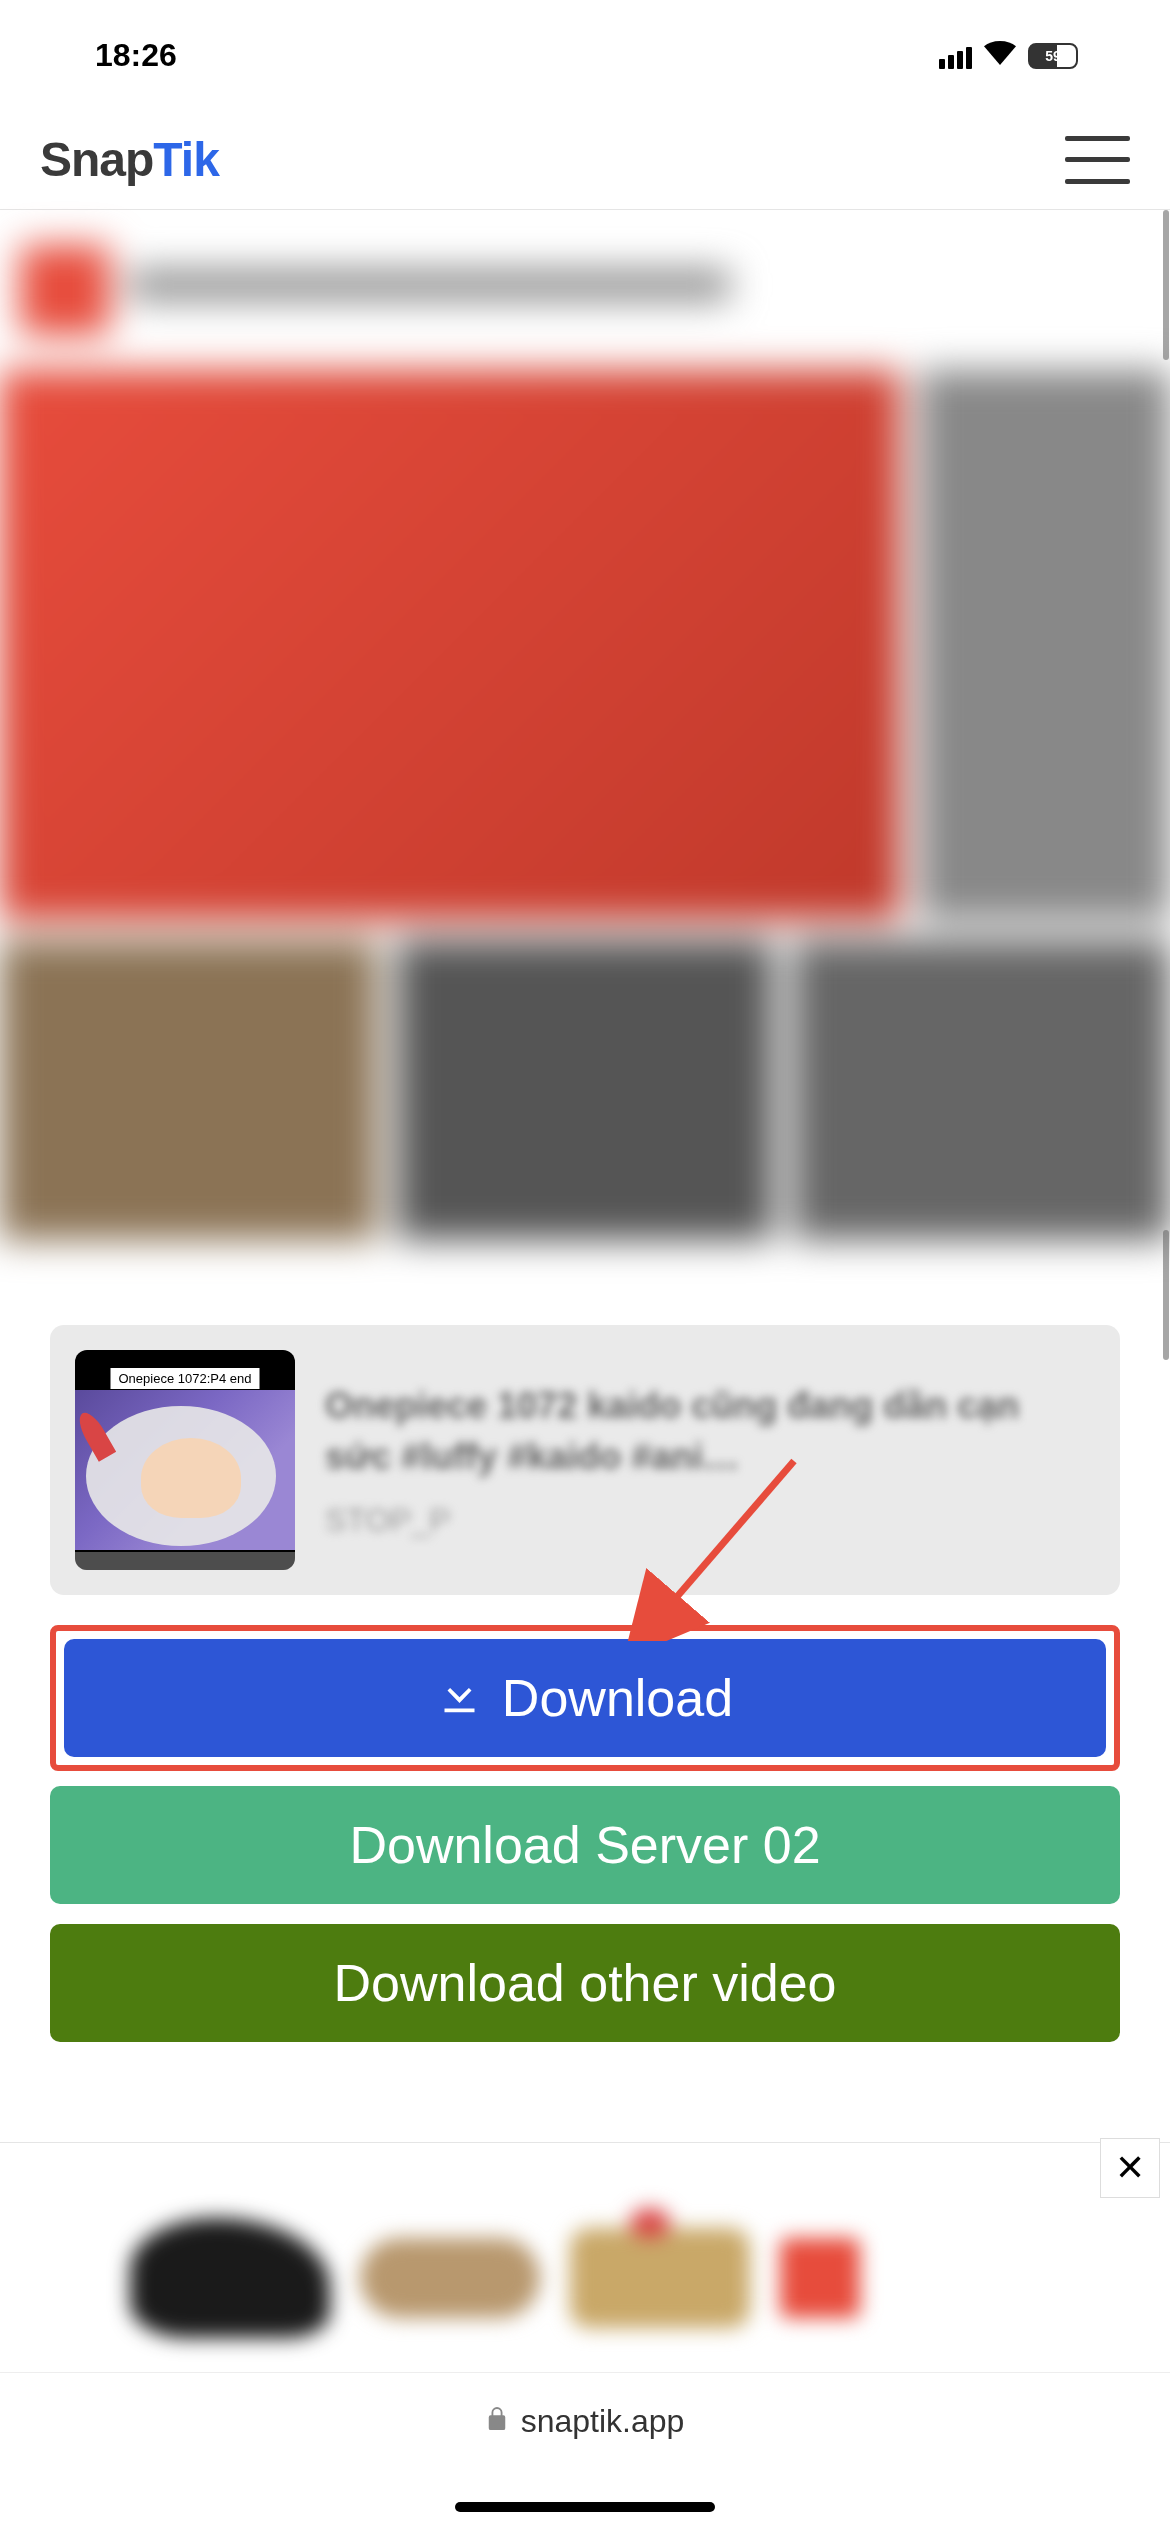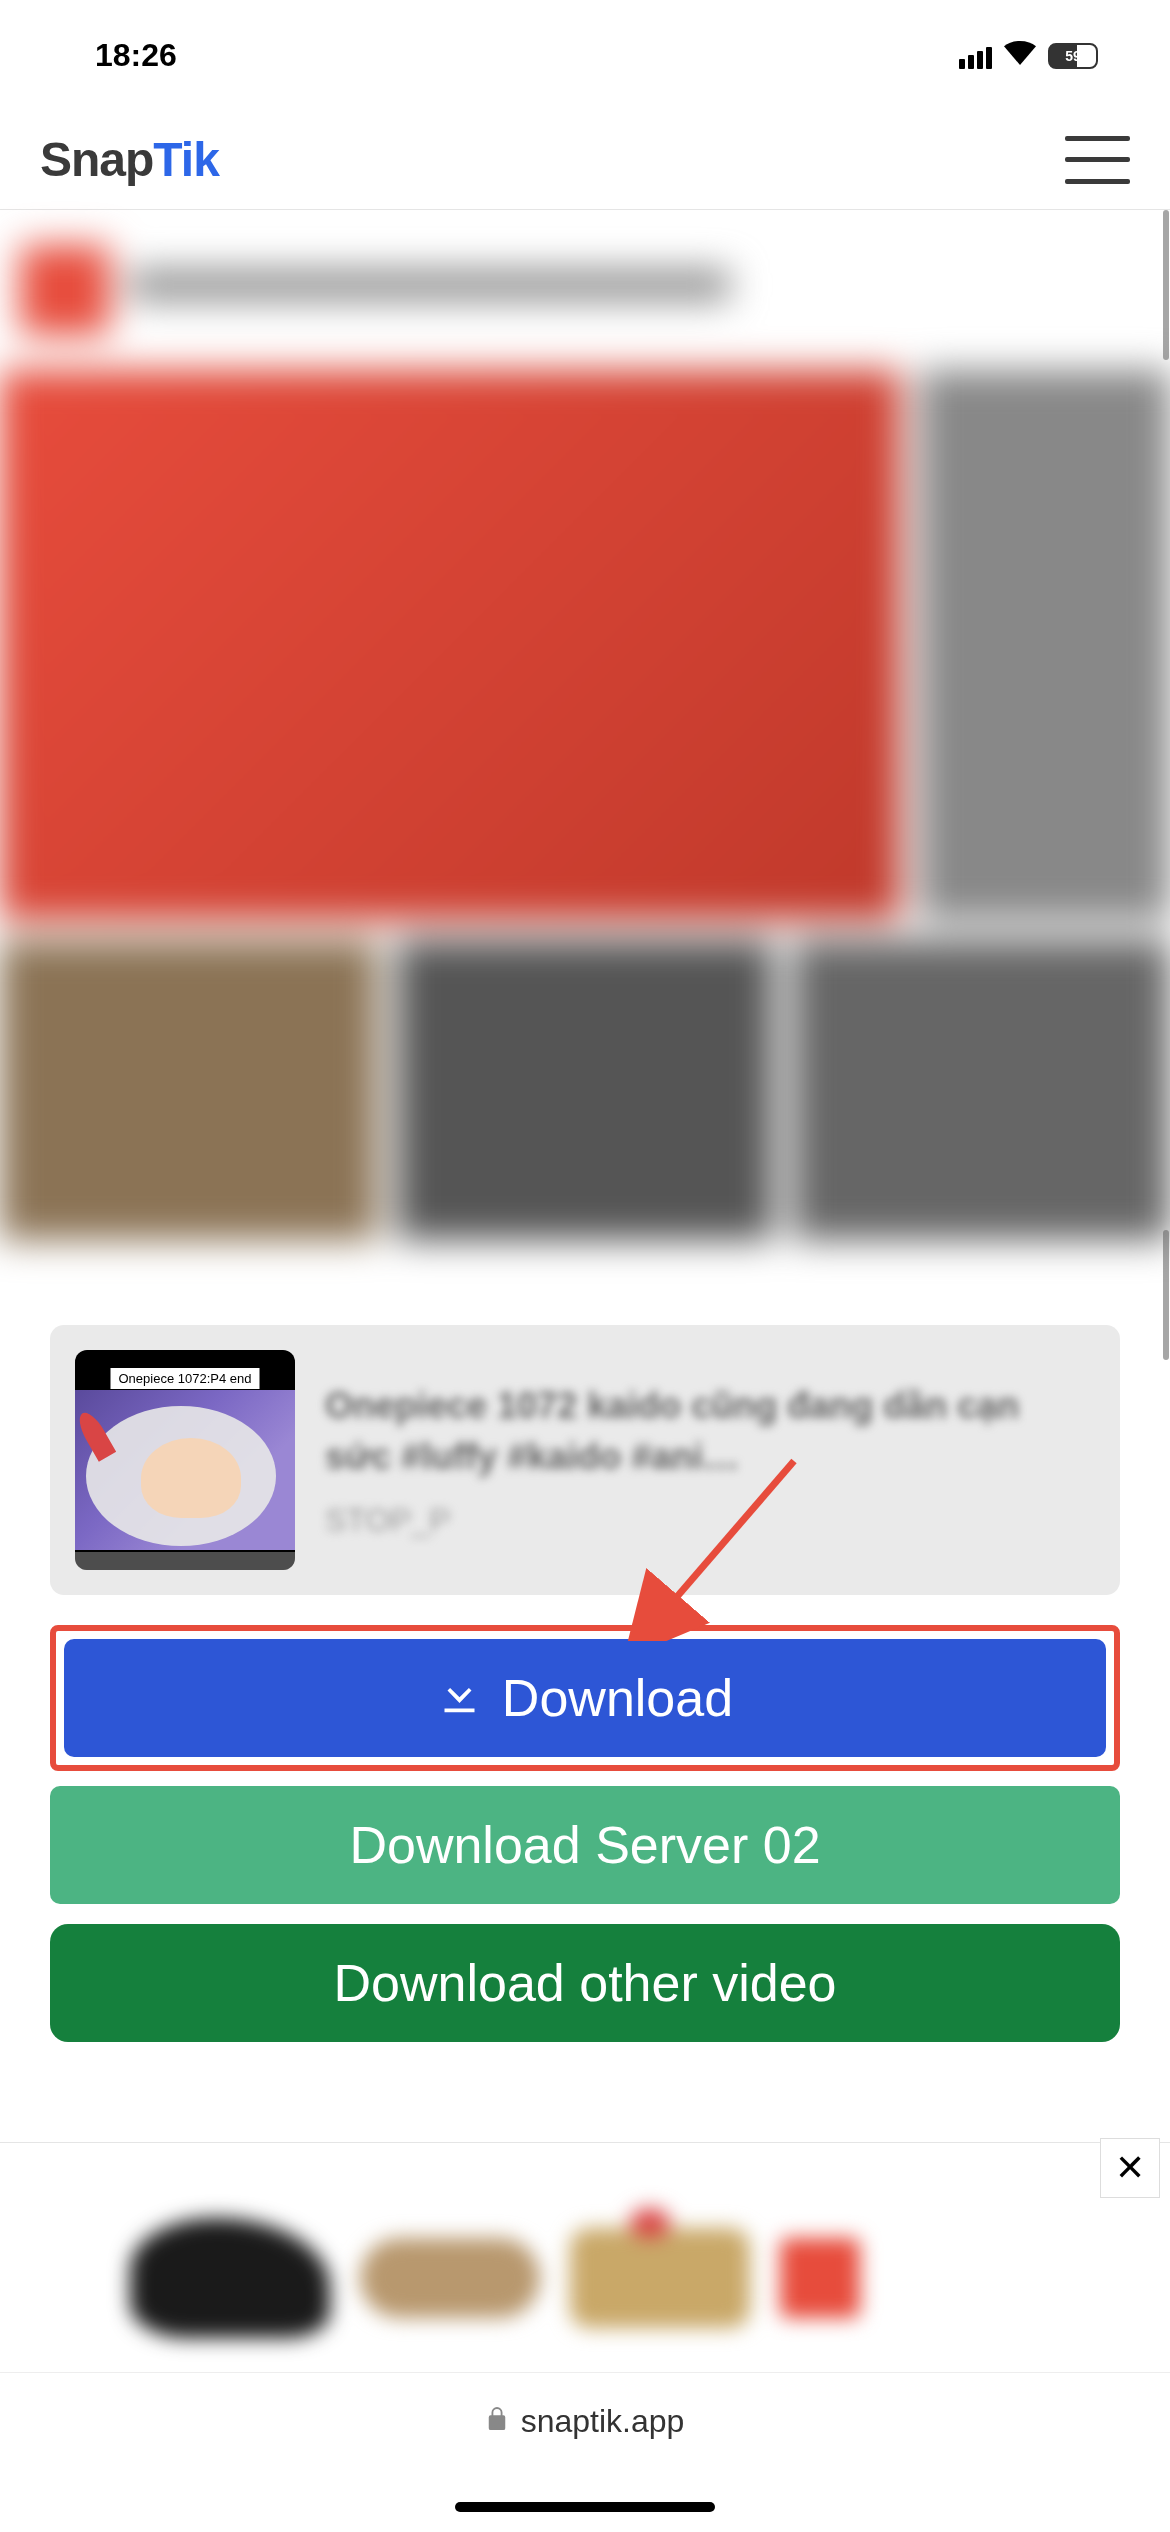--- a/index.html
+++ b/index.html
@@ -13,21 +13,21 @@
       height: 2532px;
       background: #fff;
       position: relative;
       overflow: hidden;
     }
     .status-bar {
       height: 110px;
       display: flex;
       justify-content: space-between;
       align-items: center;
-      padding: 0 72px 0 95px;
+      padding: 0 92px 0 95px;
     }
     .status-time {
       font-size: 32px;
       font-weight: 600;
       color: #000;
     }
     .status-icons {
       display: flex;
       align-items: flex-end;
       gap: 12px;
@@ -278,21 +278,21 @@
       color: #fff;
       cursor: pointer;
       display: flex;
       align-items: center;
       justify-content: center;
       gap: 20px;
       margin-bottom: 20px;
     }
     .btn-primary { background: #2d56d6; }
     .btn-success { background: #4cb483; }
-    .btn-dark { background: #15803d; border-radius: 18px; }
+    .btn-dark { background: #4d7c0f; }
     .download-icon svg { width: 45px; height: 45px; fill: #fff; }
     .bottom-ad-container {
       position: absolute;
       bottom: 160px;
       left: 0;
       right: 0;
       height: 230px;
       border-top: 1px solid #e5e5e5;
     }
     .close-ad {

